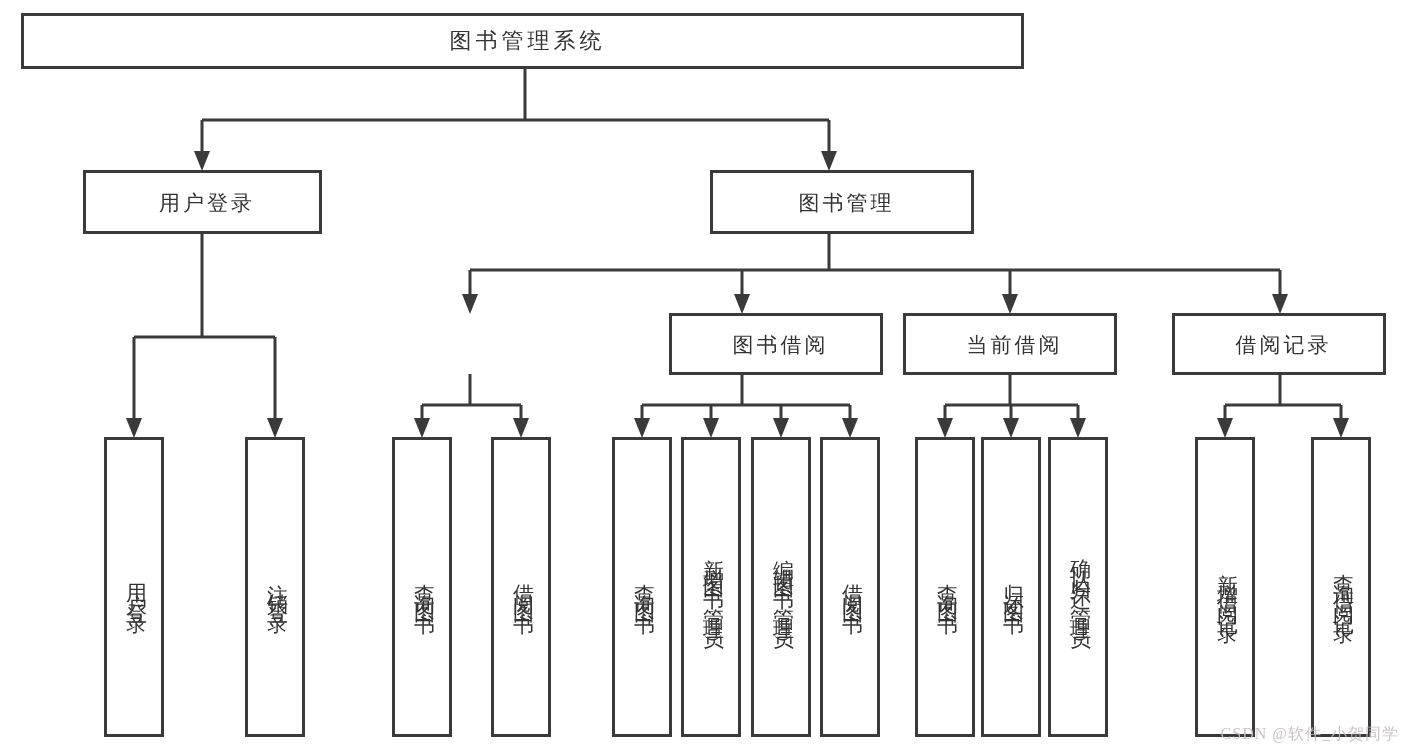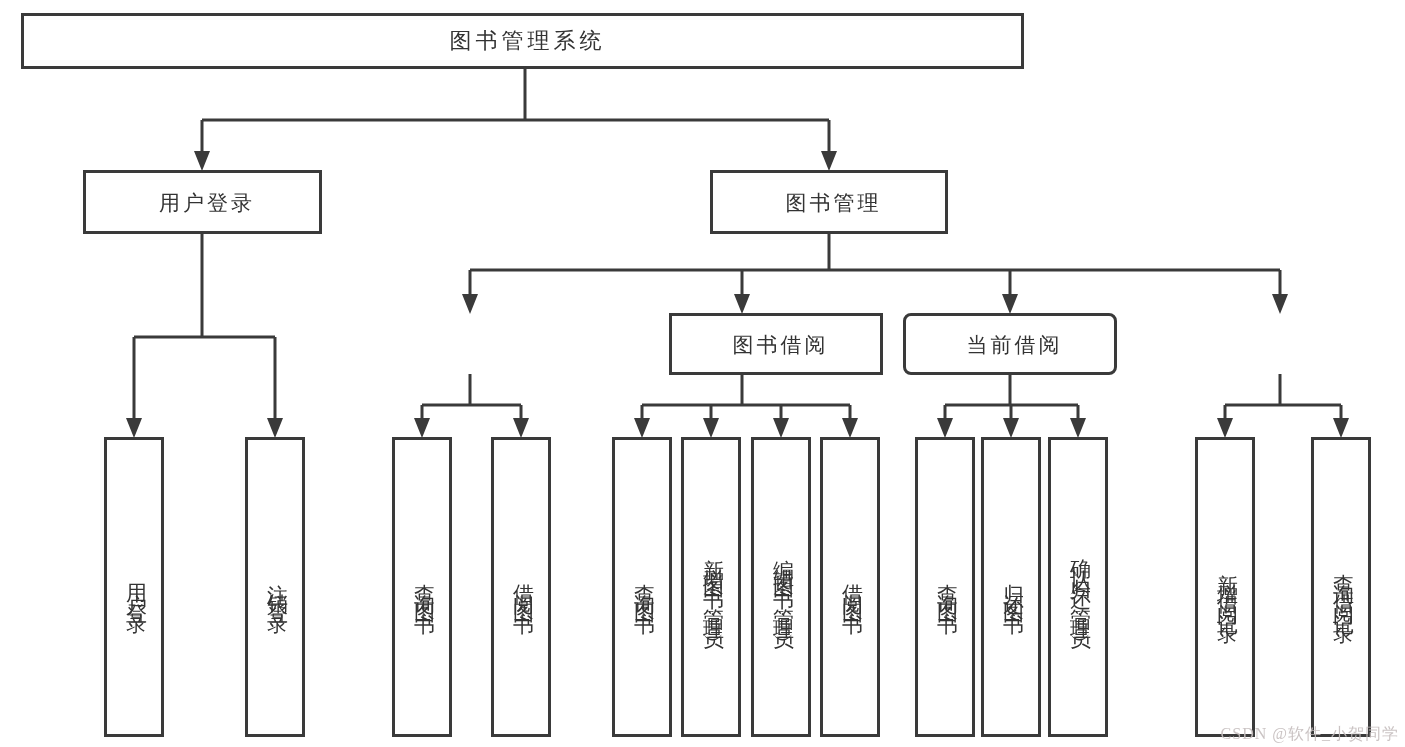--- a/index.html
+++ b/index.html
@@ -49,24 +49,24 @@
     writing-mode: vertical-rl;
     text-orientation: mixed;
     font-size: 21px;
     letter-spacing: 10px;
     line-height: 1;
     white-space: nowrap;
   }
   
   .b-root { left: 21px;   top: 13px;  width: 1003px; height: 56px; }
   .b-l2a  { left: 83px;   top: 170px; width: 239px;  height: 64px; }
-  .b-l2b  { left: 710px;  top: 170px; width: 238px;  height: 64px; }
+  .b-l2b  { left: 710px;  top: 170px; width: 264px;  height: 64px; }
   .b-l3a  { left: 363px;  top: 313px; width: 214px;  height: 62px; }
   .b-l3b  { left: 635px;  top: 313px; width: 214px;  height: 62px; margin-left: 34px; }
-  .b-l3c  { left: 903px;  top: 313px; width: 214px;  height: 62px; border-radius: 8px; }
+  .b-l3c  { left: 903px;  top: 313px; width: 214px;  height: 62px; }
   .b-l3d  { left: 1172px; top: 313px; width: 214px;  height: 62px; }
   .leaf   { top: 437px; width: 60px; height: 300px; }
   .b-g1a { left: 104px; }
   .b-g1b { left: 245px; }
   .b-g2a { left: 392px; }
   .b-g2b { left: 491px; }
   .b-g3a { left: 612px; }
   .b-g3b { left: 681px; }
   .b-g3c { left: 751px; }
   .b-g3d { left: 820px; }
@@ -159,20 +159,23 @@
   <div class="box b-l2b">
     <span class="hlabel">图书管理</span>
   </div>
 
   <div class="box b-l3b">
     <span class="hlabel">图书借阅</span>
   </div>
   <div class="box b-l3c">
     <span class="hlabel">当前借阅</span>
   </div>
+  <div class="box b-l3d">
+    <span class="hlabel">借阅记录</span>
+  </div>
 
   <div class="box leaf b-g1a">
     <span class="vtext">用户登录</span>
   </div>
   <div class="box leaf b-g1b">
     <span class="vtext">注销登录</span>
   </div>
 
   <div class="box leaf b-g2a">
     <span class="vtext">查询图书</span>

